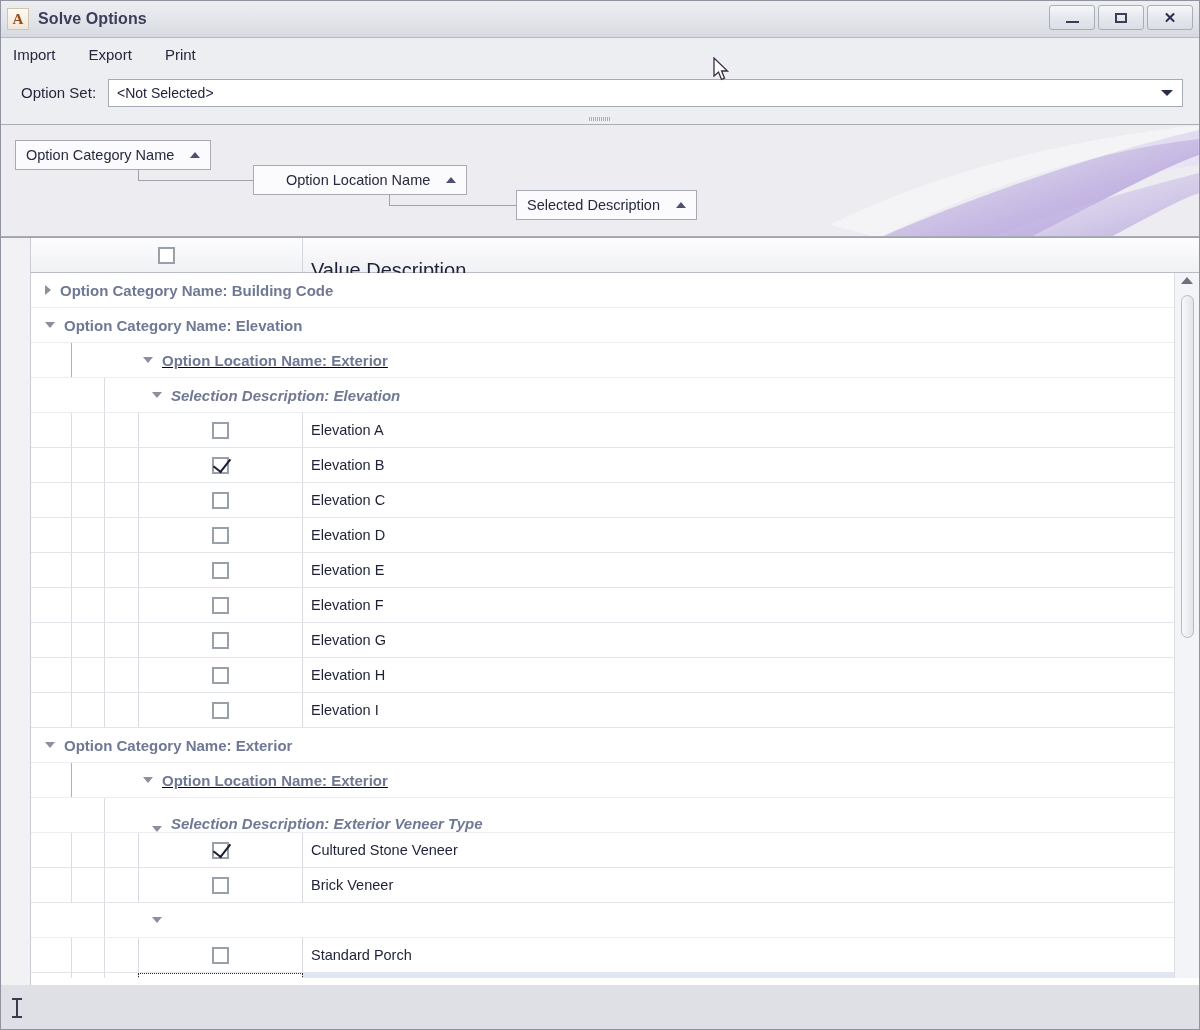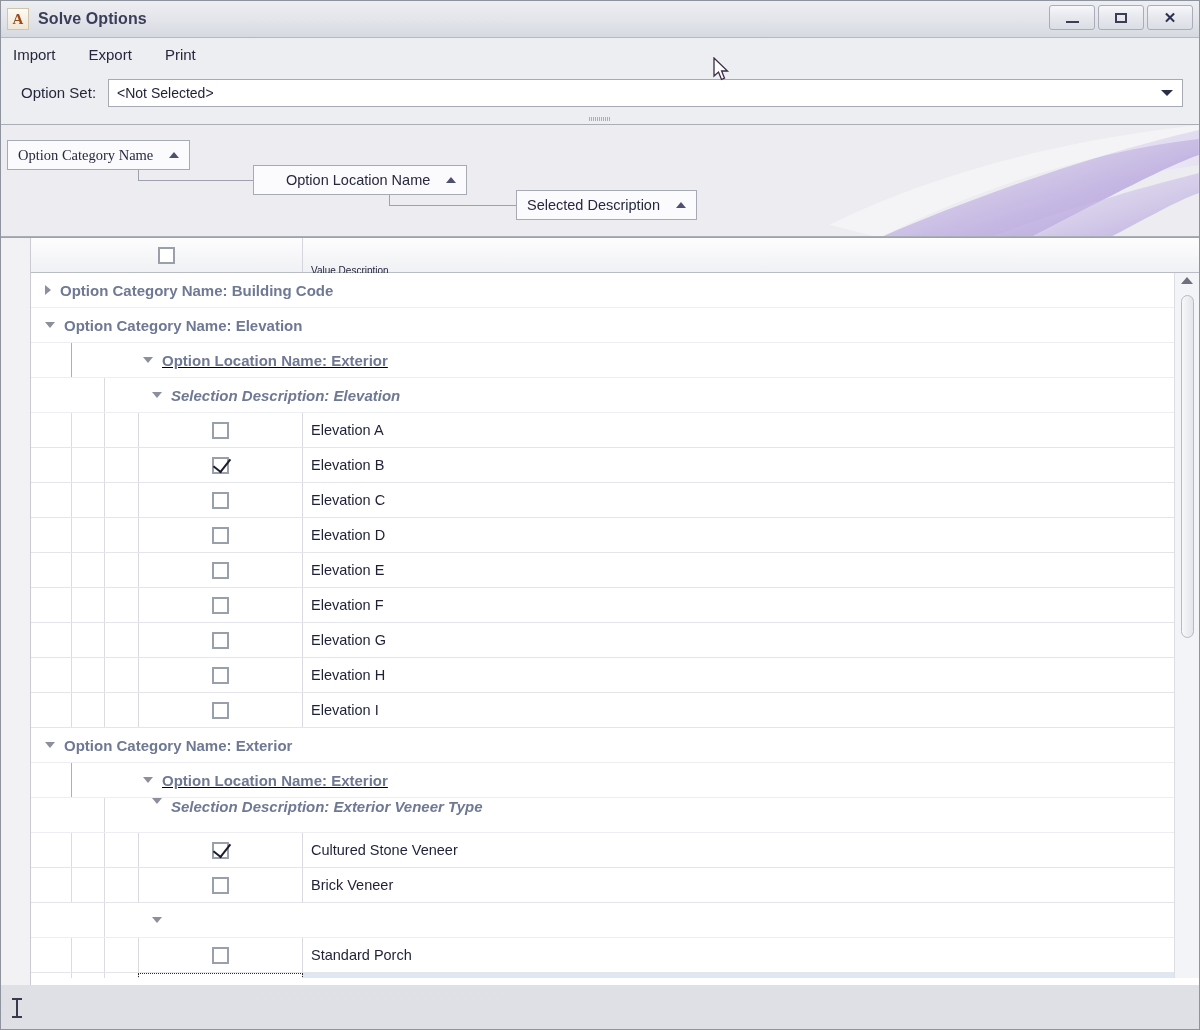--- a/index.html
+++ b/index.html
@@ -120,21 +120,21 @@
     display: flex; align-items: center;
     padding: 0 10px;
     font-size: 14.5px; color: #26293f;
     z-index: 3;
   }
   .gbox .sortarrow {
     width: 0; height: 0; margin-left: 16px;
     border-left: 5px solid transparent; border-right: 5px solid transparent;
     border-bottom: 6px solid #4d5070;
   }
-  #gbox0 { left: 6px; top: 15px; font-family: Liberation Serif, serif; }
+  #gbox0 { left: 14px; top: 15px; }
   #gbox1 { left: 252px; top: 40px; padding-left: 32px; }
   #gbox2 { left: 515px; top: 65px; }
   .gconn { position: absolute; border-left: 1px solid #9ea2ad; border-bottom: 1px solid #9ea2ad; z-index: 2; }
   #gconn0 { left: 137px; top: 45px; width: 133px; height: 11px; }
   #gconn1 { left: 388px; top: 70px; width: 127px; height: 11px; }
 
   
   #grid {
     position: relative;
     height: 748px;
@@ -154,21 +154,21 @@
     display: flex; height: 35px;
     background: linear-gradient(to bottom,#fdfdfe 0%,#f0f1f4 100%);
     border-bottom: 1px solid #b9bcc4;
   }
   #hdr-check {
     width: 272px; flex: 0 0 272px;
     border-right: 1px solid #d3d6dd;
     display: flex; align-items: center; justify-content: center;
   }
   #hdr-value { flex: 1; display: flex; align-items: center; padding-left: 8px;
-               font-size: 10px; color: #1e2138; margin-top: 30px; }
+               font-size: 20px; color: #1e2138; margin-top: 30px; }
 
   .chk {
     width: 17px; height: 17px;
     background: #ffffff;
     border: 2px solid #9aa0aa;
     position: relative;
     display: inline-block;
   }
   .chk.checked::after {
     content: "";
@@ -446,21 +446,21 @@
               <span class="gtext">Option Category Name: Exterior</span>
             </div>
           </div>
           <div class="row grow">
             <div class="lvl1" style="display: flex; align-items: center; height: 100%; flex: 1 1 0%;">
               <span class="gtri expanded"></span>
               <span class="gtext">Option Location Name: Exterior</span>
             </div>
           </div>
           <div class="row grow">
-            <div class="lvl2" style="display: flex; align-items: flex-start; height: 100%; flex: 1 1 0%;">
+            <div class="lvl2" style="display: flex; align-items: flex-end; height: 100%; flex: 1 1 0%;">
               <span class="gtri expanded"></span>
               <span class="gtext">Selection Description: Exterior Veneer Type</span>
             </div>
           </div>
           <div class="row drow">
             <div class="indent"></div>
             <div class="dcheck">
               <span class="chk checked"></span>
             </div>
             <div class="dvalue">Cultured Stone Veneer</div>

